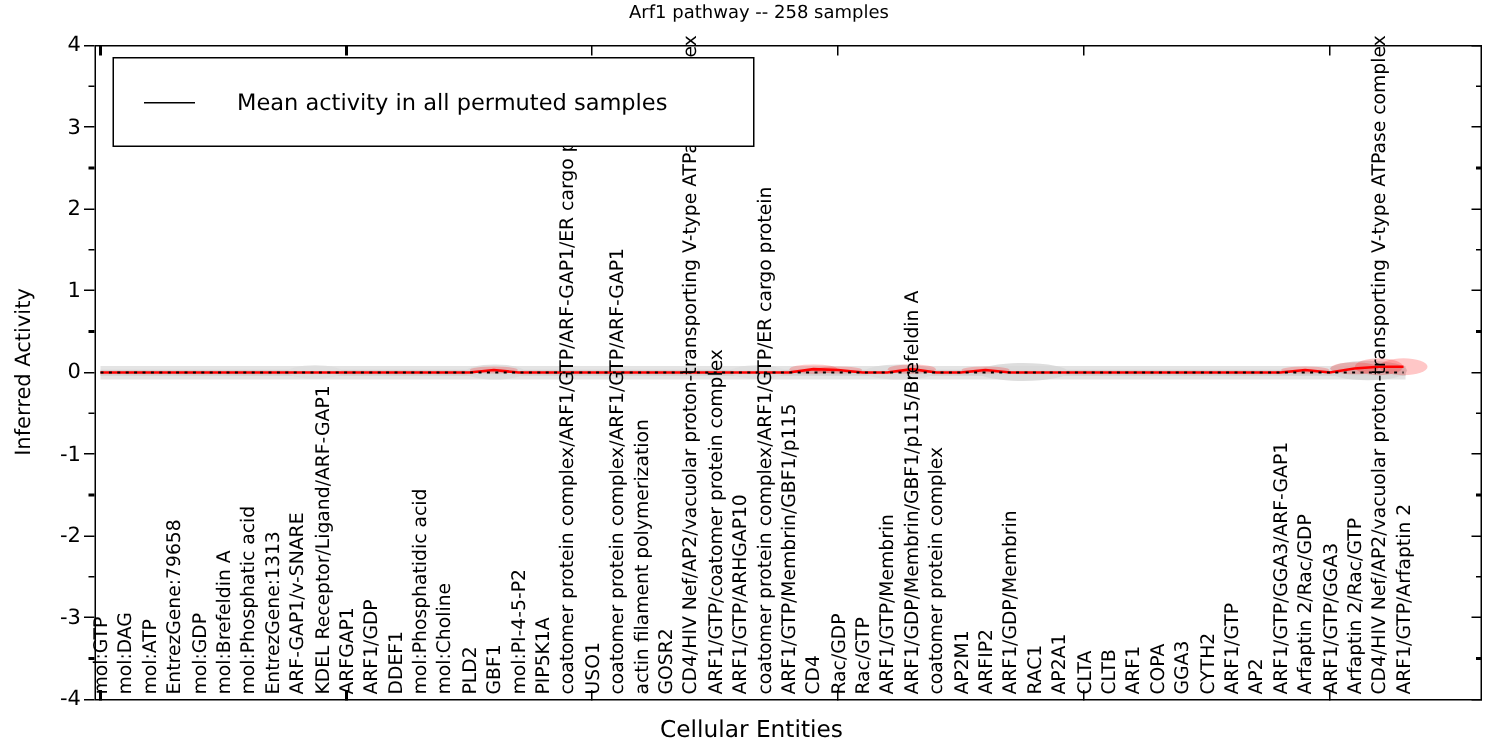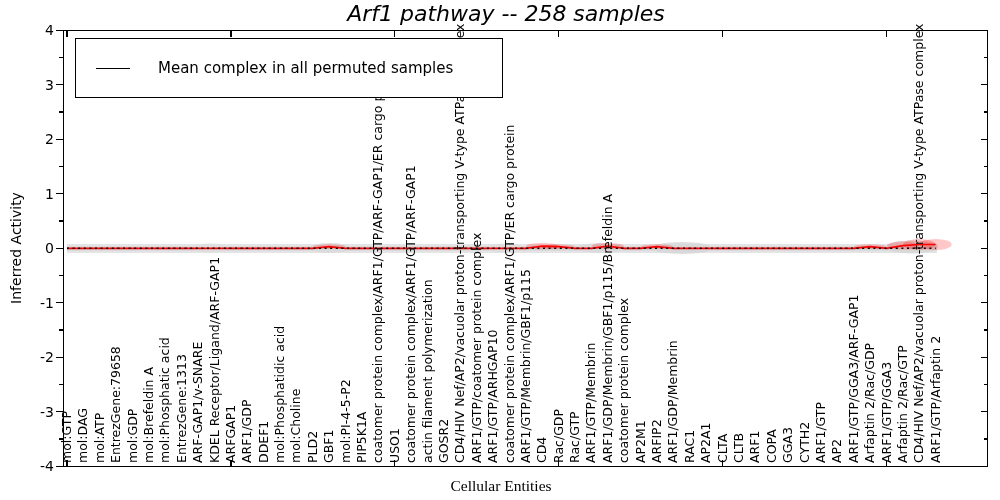--- a/index.html
+++ b/index.html
@@ -1,38 +1,38 @@
 <!DOCTYPE html>
 <html><head>
 <meta charset="utf-8">
 <style>
   html,body{margin:0;padding:0;background:#fff;}
   #screen{position:relative;width:1000px;height:500px;overflow:hidden;background:#ffffff;
           font-family:"DejaVu Sans","Liberation Sans",sans-serif;color:#000;}
   #page-title{position:absolute;top:1px;left:506px;transform:translateX(-50%);
-              font-size:22px;white-space:nowrap;z-index:0;font-style:italic;}
+              font-size:12px;white-space:nowrap;z-index:0;}
   #plot-frame{position:absolute;left:63px;top:30px;width:925px;height:437px;
               border:1.6px solid #000;box-sizing:border-box;z-index:1;background:transparent;}
   #chart-svg{position:absolute;left:0;top:0;width:1000px;height:500px;z-index:1;pointer-events:none;}
   #tick-layer{position:absolute;left:0;top:0;width:1000px;height:500px;z-index:1;pointer-events:none;}
   .ytick-label{position:absolute;width:38px;text-align:right;font-size:14px;line-height:16px;}
   .tickmark{position:absolute;background:#000;}
   #cat-layer{position:absolute;left:0;top:0;width:1000px;height:500px;z-index:2;pointer-events:none;}
   .xcat{position:absolute;top:463px;font-size:12.5px;line-height:13px;white-space:nowrap;
         transform:rotate(-90deg);transform-origin:0 0;}
   #legend{position:absolute;left:75px;top:38px;width:428px;height:60px;background:#fff;
           border:1.6px solid #000;box-sizing:border-box;z-index:5;
           display:flex;flex-direction:column;justify-content:space-around;padding:4px 0 4px 20px;}
   .legend-row{display:flex;align-items:center;}
   .legend-line{display:inline-block;width:34px;height:0;margin-right:28px;}
   .legend-text{font-size:15px;white-space:nowrap;}
   #y-axis-label{position:absolute;left:-46px;top:240px;width:124px;text-align:center;
                 transform:rotate(-90deg);font-size:14px;z-index:0;}
   #x-axis-label{position:absolute;left:501px;top:477px;transform:translateX(-50%);
-                font-size:15.5px;white-space:nowrap;z-index:0;font-family:Liberation Serif, serif;}
+                font-size:15.5px;white-space:nowrap;z-index:0;}
 </style>
 </head>
 <body>
 
 <div id="screen">
 
   <div id="page-title">Arf1 pathway -- 258 samples</div>
 
   <div id="y-axis-label">Inferred Activity</div>
   <div id="x-axis-label">Cellular Entities</div>
@@ -175,17 +175,17 @@
       <div class="xcat" style="left: 863.11px;">Arfaptin 2/Rac/GDP</div>
       <div class="xcat" style="left: 879.5px;">ARF1/GTP/GGA3</div>
       <div class="xcat" style="left: 895.89px;">Arfaptin 2/Rac/GTP</div>
       <div class="xcat" style="left: 912.28px;">CD4/HIV Nef/AP2/vacuolar proton-transporting V-type ATPase complex</div>
       <div class="xcat" style="left: 928.67px;">ARF1/GTP/Arfaptin 2</div>
     </div>
 
   <div id="legend">
     <div class="legend-row">
       <span class="legend-line" style="border-top: 1.8px solid rgb(0, 0, 0);"></span>
-      <span class="legend-text">Mean complex in all permuted samples</span>
+      <span class="legend-text">Mean activity in all permuted samples</span>
     </div>
   </div>
 
 </div>
 
 </body></html>

